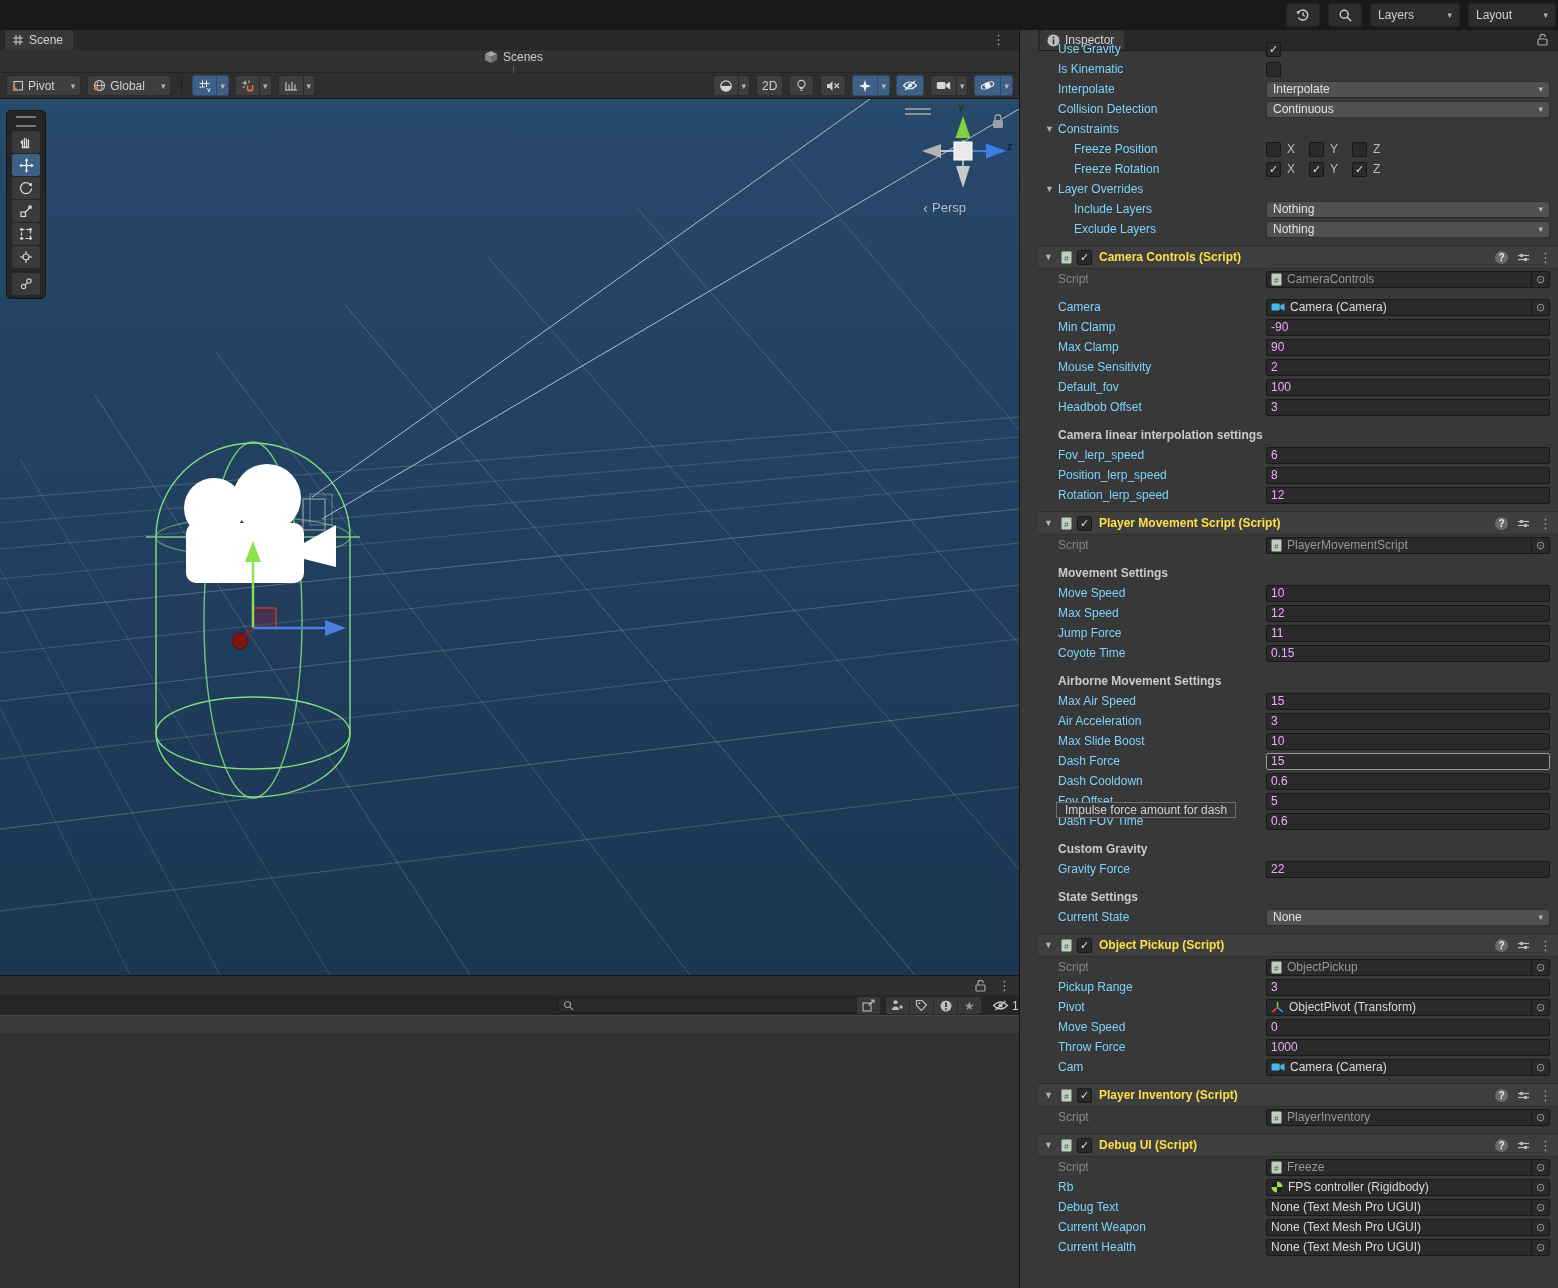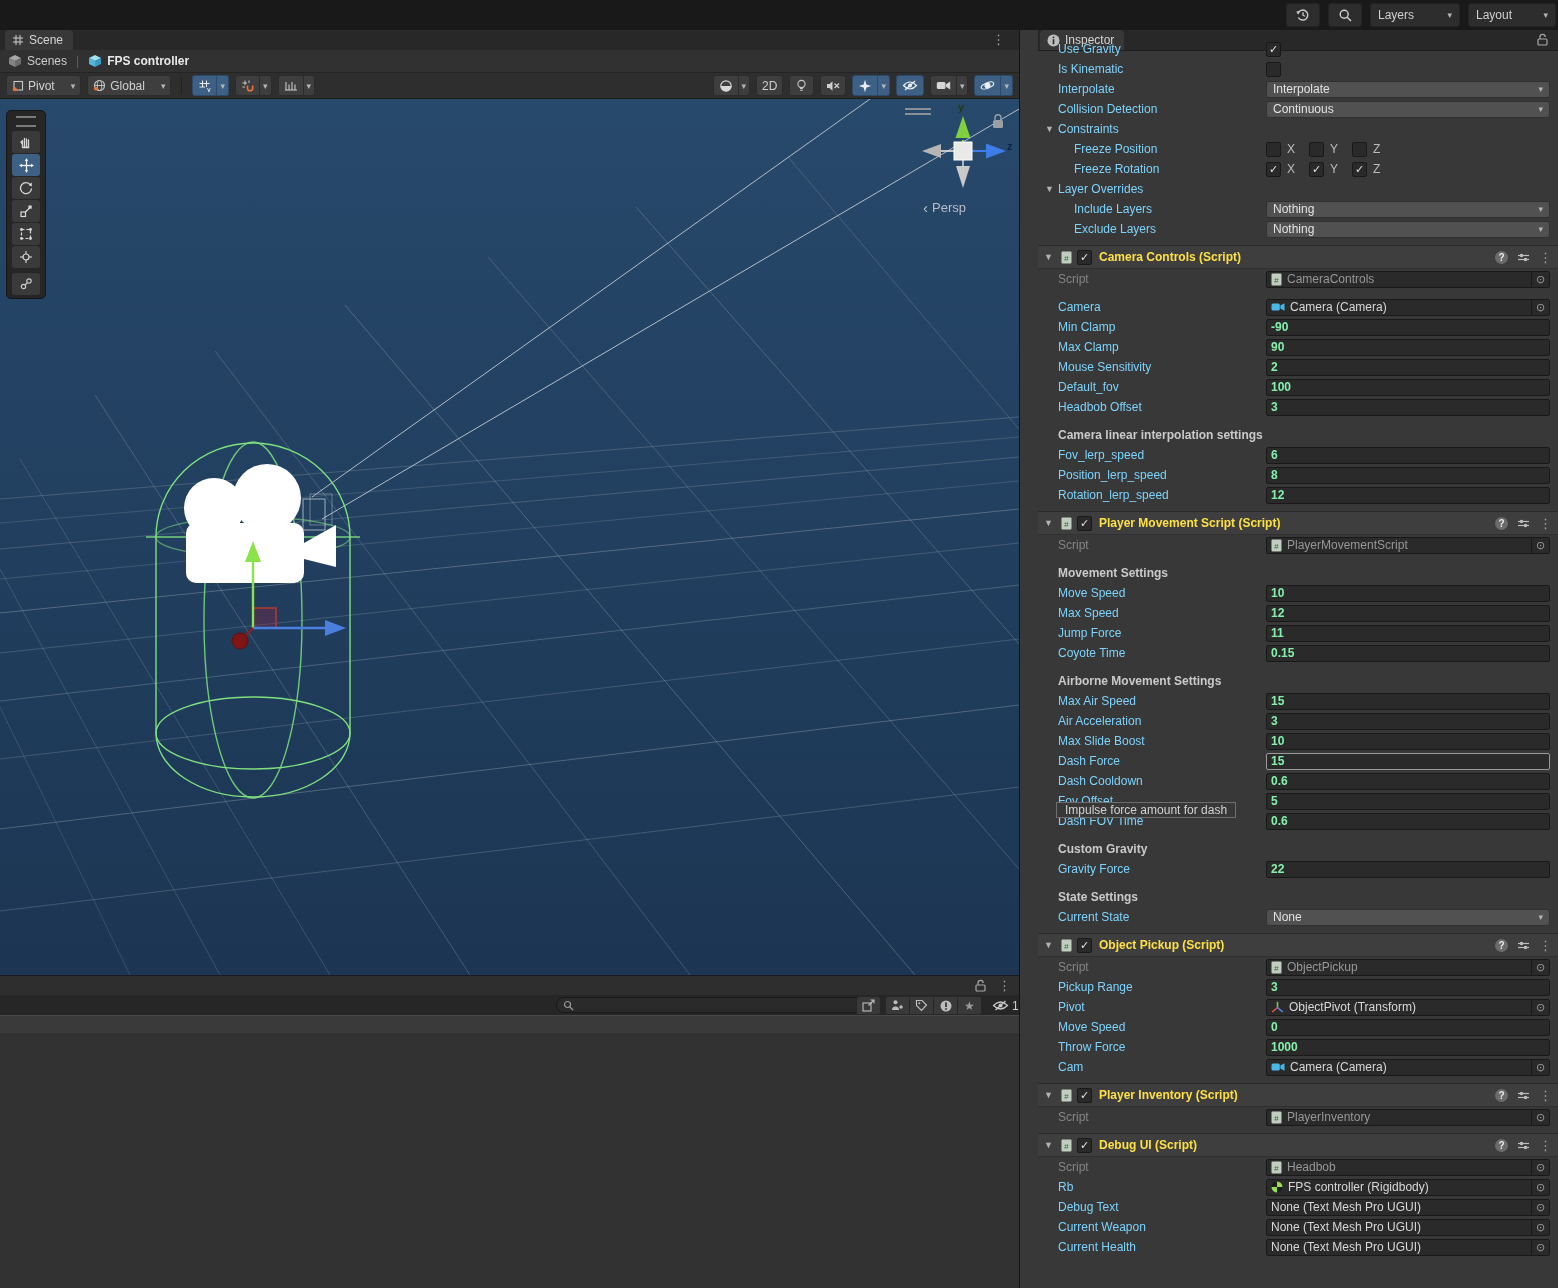--- a/index.html
+++ b/index.html
@@ -16,21 +16,21 @@
   .dd-arrow{color:#b5b5b5;font-size:9px;margin-left:12px;}
   
   .tabstrip{position:absolute;height:20px;background:#282828;border-bottom:1px solid #1e1e1e;}
   .tab{position:absolute;left:5px;top:0;height:20px;background:#383838;border-radius:4px 4px 0 0;
        display:flex;align-items:center;gap:5px;padding:0 10px 0 7px;color:#d4d4d4;}
   .kebab{color:#a6a6a6;font-size:13px;line-height:13px;}
   
   #scene-tabbar{left:0;top:30px;width:1019px;}
   #scene-tabbar .kebab{position:absolute;right:14px;top:3px;}
   #crumbbar{position:absolute;left:0;top:50px;width:1019px;height:23px;background:#313131;
-            border-bottom:1px solid #242424;display:flex;align-items:center;padding-left:8px;box-sizing:border-box;}
+            border-bottom:1px solid #242424;display:flex;align-items:center;padding-left:8px;box-sizing:border-box;flex-direction:column;}
   #crumbbar .sep{color:#5d5d5d;margin:0 9px;}
   #crumbbar .crumb{display:flex;align-items:center;gap:5px;color:#cdcdcd;}
   #crumbbar .cur{color:#e9e9e9;font-weight:bold;}
   #autosave{position:absolute;right:154px;top:56px;display:flex;align-items:center;gap:5px;color:#d2d2d2;}
   #checkout{position:absolute;right:80px;top:52px;width:74px;height:19px;background:#585858;border:1px solid #424242;
             border-radius:3px;color:#ececec;display:flex;align-items:center;justify-content:center;}
   
   #scenetoolbar{position:absolute;left:0;top:73px;width:1019px;height:26px;background:#2e2e2e;
                 border-bottom:1px solid #1d1d1d;display:flex;align-items:center;padding:0 6px;box-sizing:border-box;gap:6px;}
   .st-btn{height:19px;background:#3e3e3e;border:1px solid #2b2b2b;border-radius:3px;display:flex;
@@ -71,22 +71,22 @@
              border-left:1px solid #141414;overflow:hidden;box-sizing:border-box;padding-left:18px;}
   #insp-tabbar{position:relative;height:20px;background:#282828;border-bottom:1px solid #1e1e1e;}
   #insp-tabbar .tab{left:2px;}
   #insp-tabbar .icons{position:absolute;right:6px;top:3px;display:flex;gap:10px;align-items:center;}
   #insp-rows{position:relative;}
   .row{height:20px;display:flex;align-items:center;padding-left:20px;position:relative;}
   .row.clip{margin-top:-12px;}
   .row .label{width:208px;color:#7dd3fc;white-space:nowrap;overflow:hidden;flex:none;}
   .row.ind .label{padding-left:16px;width:192px;}
   .row .val{flex:1;margin-right:8px;display:flex;align-items:center;gap:6px;min-width:0;}
-  .tfield{flex:1;height:15px;background:#2a2a2a;border:1px solid #191919;border-radius:2px;color:#86efac;
-          padding:0 4px;display:flex;align-items:center;font-weight:bold;}
+  .tfield{flex:1;height:15px;background:#2a2a2a;border:1px solid #191919;border-radius:2px;color:#f0abfc;
+          padding:0 4px;display:flex;align-items:center;}
   .tfield.focused{border-color:#9a9a9a;}
   .ddown{flex:1;height:15px;background:#515151;border:1px solid #303030;border-radius:3px;color:#e2e2e2;
          display:flex;align-items:center;justify-content:space-between;padding:0 6px;}
   .ddown .dd-arrow{margin-left:0;}
   .ofield{flex:1;height:15px;background:#2a2a2a;border:1px solid #191919;border-radius:2px;color:#d8d8d8;
           display:flex;align-items:center;gap:5px;padding:0 0 0 4px;min-width:0;}
   .ofield .oval{flex:1;overflow:hidden;white-space:nowrap;}
   .ofield.muted .oval{color:#979797;}
   .picker{width:17px;height:15px;border-left:1px solid #191919;color:#a0a0a0;display:flex;align-items:center;
           justify-content:center;font-size:11px;flex:none;}
@@ -1029,21 +1029,21 @@
         <div class="row">
           <span class="label muted">Script</span>
           <div class="val">
             <div class="ofield muted">
               <span class="cicon">
                 <svg width="11" height="13" viewBox="0 0 11 13">
                   <rect x="0.5" y="0.5" width="10" height="12" rx="1" fill="#c2cdc2"></rect>
                   <text x="5.5" y="9.5" font-size="8" fill="#2d6e2d" text-anchor="middle" font-family="Liberation Mono,monospace">#</text>
                 </svg>
               </span>
-              <span class="oval">Headbob</span>
+              <span class="oval">Freeze</span>
               <span class="picker">⊙</span>
             </div>
           </div>
         </div>
         <div class="row">
           <span class="label">Rb</span>
           <div class="val">
             <div class="ofield">
               <span class="cicon">
                 <svg width="12" height="12" viewBox="0 0 12 12">

